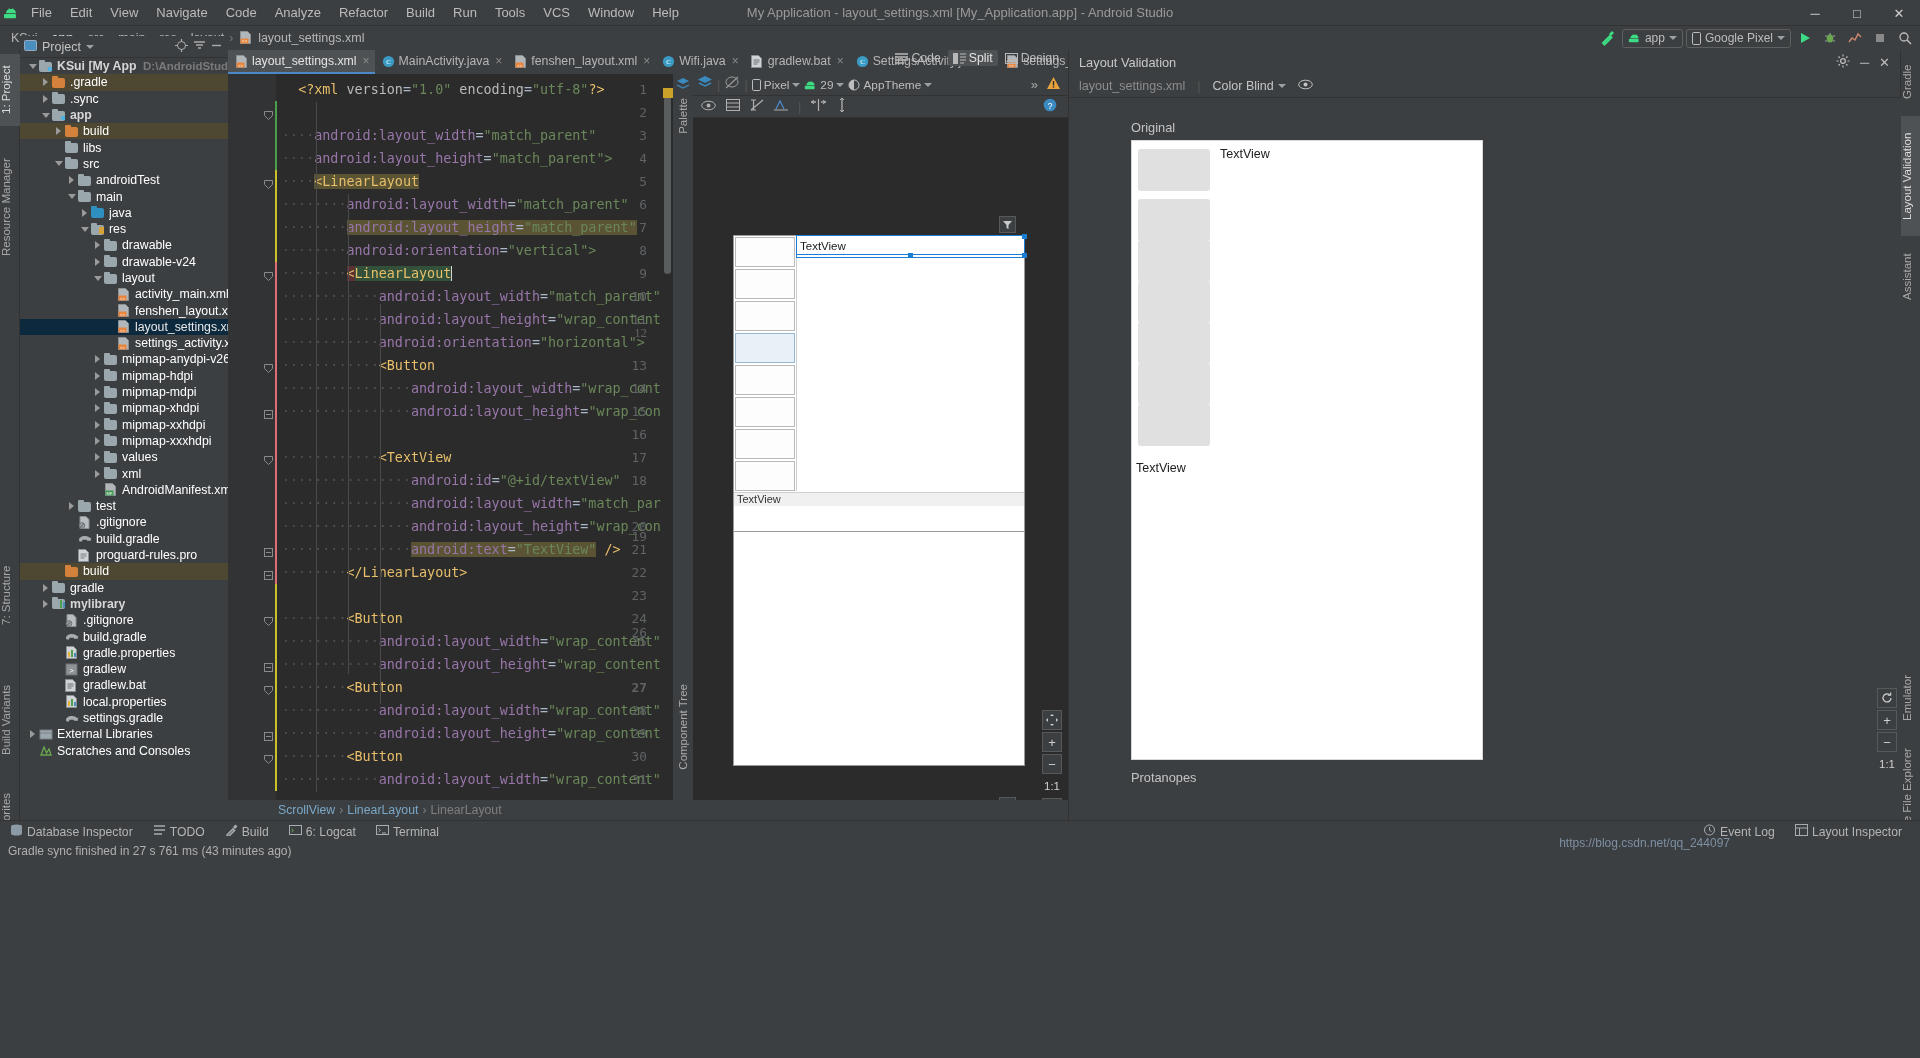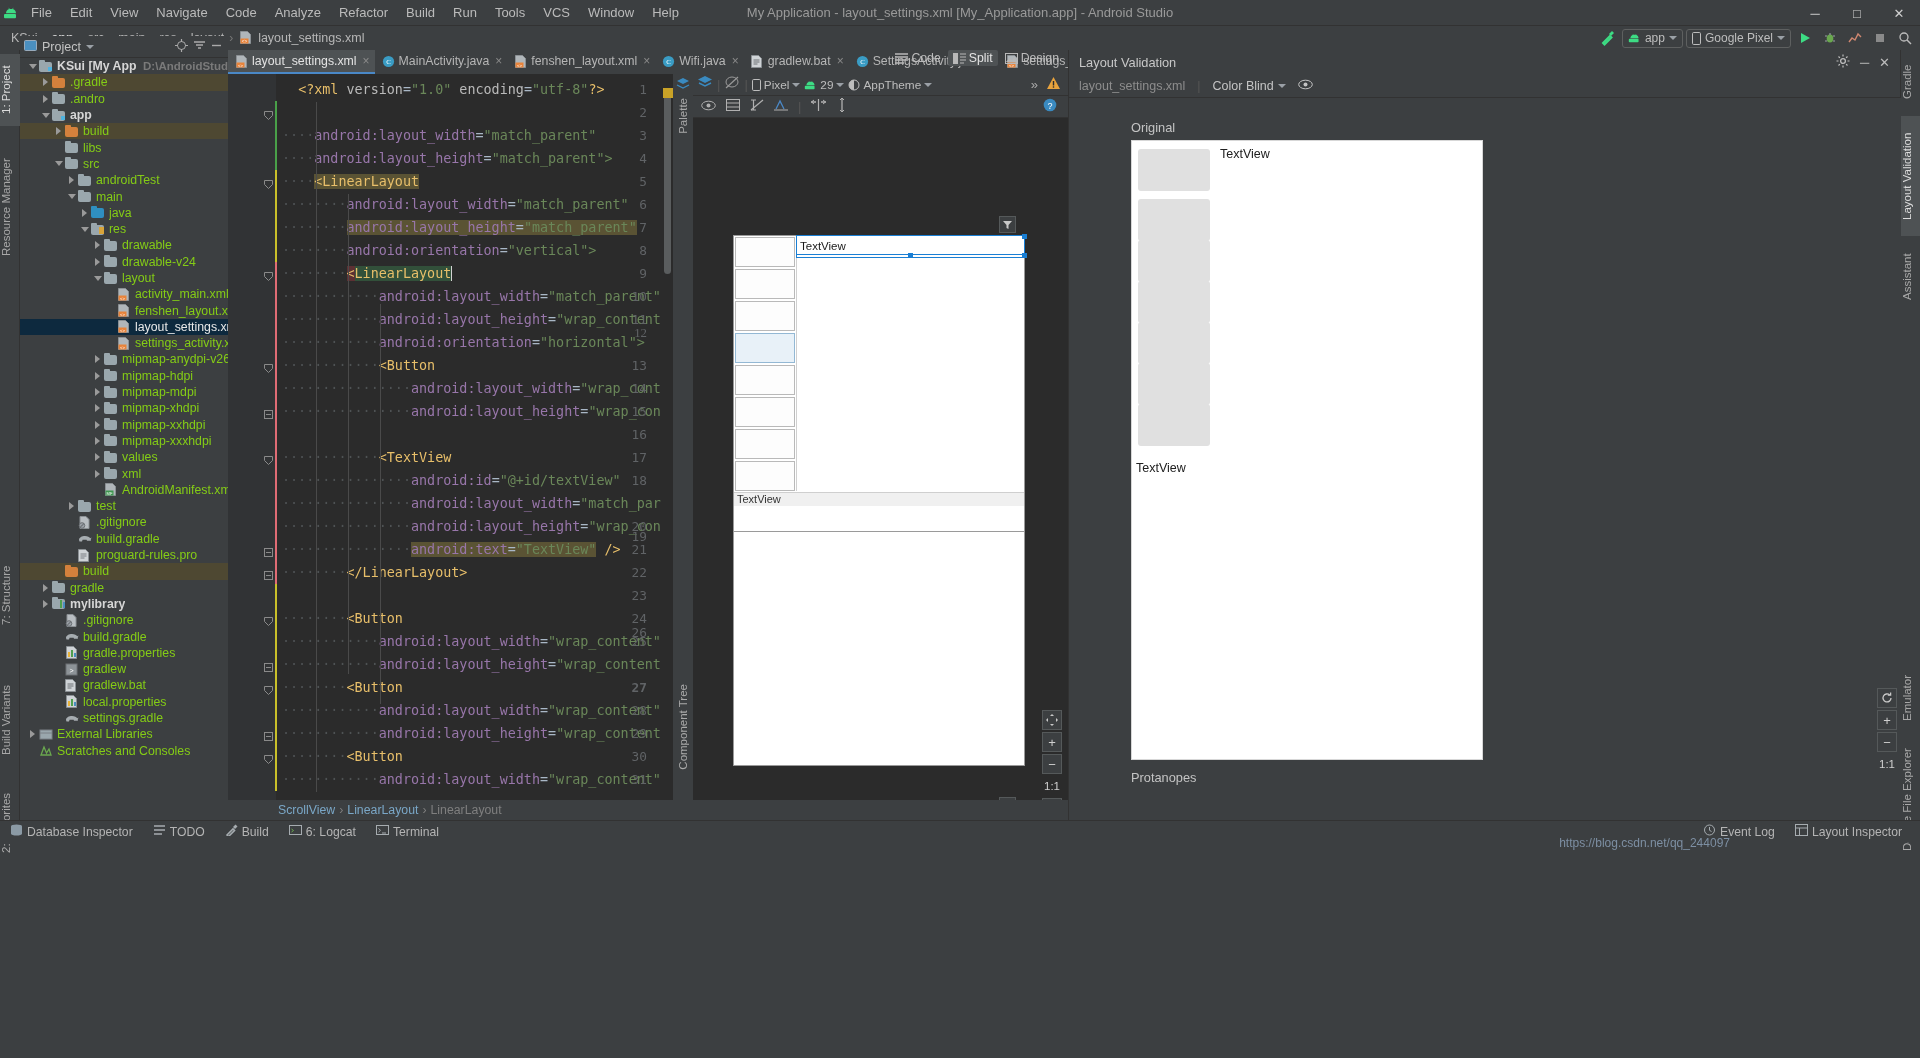--- a/index.html
+++ b/index.html
@@ -67,21 +67,21 @@
     position: absolute; right: 0; top: 50px; width: 20px; height: 770px;
     background: #3c3f41; border-left: 1px solid #323232;
   }
 
   
   .projpanel { position: absolute; left: 20px; top: 36px; width: 208px; height: 770px; background: #3c3f41; }
   .proj-header { height: 22px; display: flex; align-items: center; padding: 0 4px; gap: 5px; border-bottom: 1px solid #323232; }
   .proj-title { font-size: 12.5px; color: #c3c3c3; }
   .proj-tools { margin-left: auto; display: flex; align-items: center; gap: 5px; padding-right: 2px; }
   .tree { position: absolute; top: 22px; left: 0; width: 208px; height: 748px; overflow: hidden; }
-  .trow { height: 16.3px; display: flex; align-items: center; font-size: 12.3px; color: #84cc16; white-space: nowrap; position: relative; }
+  .trow { height: 16.3px; display: flex; align-items: center; font-size: 12.3px; color: #ffffff; white-space: nowrap; position: relative; }
   .trow.sel { background: #0d293e; color: #e8e8e8; }
   .trow.hl  { background: #4e4832; }
   .trow.bold { font-weight: bold; color: #d6d6d6; }
   .tw { width: 13px; height: 13px; display: inline-flex; align-items: center; justify-content: center; flex: 0 0 13px; }
   .arrow-r { width: 0; height: 0; border-top: 4px solid transparent; border-bottom: 4px solid transparent; border-left: 5px solid #9a9a9a; }
   .arrow-d { width: 0; height: 0; border-left: 4px solid transparent; border-right: 4px solid transparent; border-top: 5px solid #9a9a9a; }
   .ficon { width: 14px; height: 13px; flex: 0 0 14px; margin-right: 4px; position: relative; }
   .tlabel { overflow: hidden; text-overflow: clip; }
   .tpath { color: #7a7a7a; font-size: 11.5px; margin-left: 6px; }
 
@@ -332,21 +332,21 @@
           <span class="tlabel">.gradle</span>
         </div>
         <div class="trow">
           <span style="display: inline-block; flex: 0 0 auto; width: 19px;"></span>
           <span class="tw">
             <span class="arrow-r"></span>
           </span>
           <span class="ficon">
             <span class="fold" style="background:#9aa7ad"></span>
           </span>
-          <span class="tlabel">.andro</span>
+          <span class="tlabel">.sync</span>
         </div>
         <div class="trow bold">
           <span style="display: inline-block; flex: 0 0 auto; width: 19px;"></span>
           <span class="tw">
             <span class="arrow-d"></span>
           </span>
           <span class="ficon">
             <span class="fold" style="background:#9aa7ad"></span>
             <span style="position:absolute;left:9px;top:7px;width:4px;height:4px;background:#4fb3e0;"></span>
           </span>
@@ -1254,16 +1254,19 @@
         <div class="bbitem">
           <span><svg width="13" height="12" viewBox="0 0 13 12">
               <rect x="0.5" y="0.5" width="12" height="11" fill="none" stroke="#a6acb0"></rect>
               <path d="M0.5 4h12M4.5 4v7.5" stroke="#a6acb0"></path>
             </svg></span>
           <span>Layout Inspector</span>
         </div>
       </div>
   </div>
 
+  <div class="statusbar">
+    <span class="statustext">Gradle sync finished in 27 s 761 ms (43 minutes ago)</span>
+  </div>
   <div class="wm">https://blog.csdn.net/qq_244097</div>
 
   <div style="position:absolute;left:0;top:860px;width:1920px;height:198px;background:#3c3f41;"></div>
 </div>
 
 </body></html>

